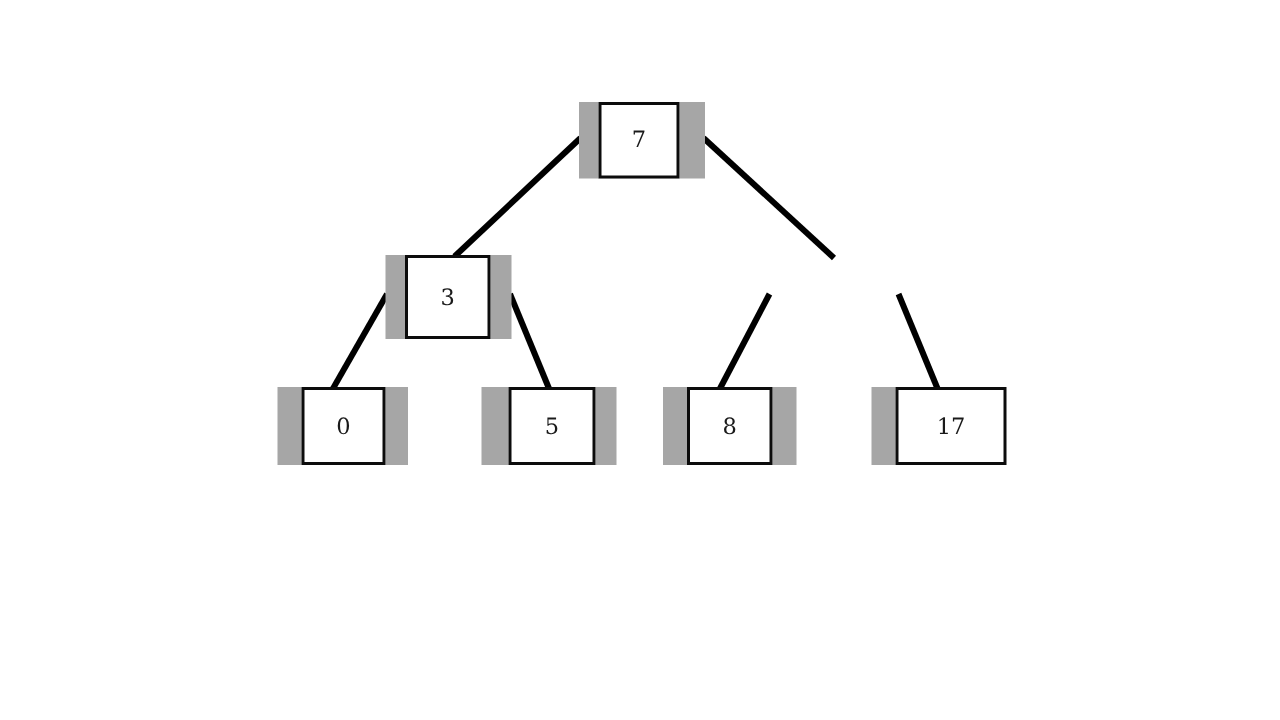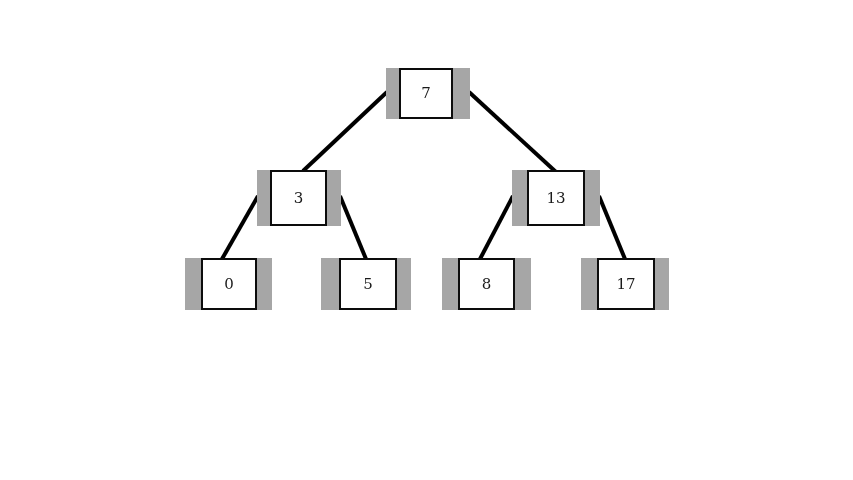--- a/index.html
+++ b/index.html
@@ -89,45 +89,39 @@
         <div class="node-box" style="left: 13px; width: 54px; background: rgb(255, 255, 255); border-color: rgb(12, 12, 12);">
           <span class="node-label" style="color: rgb(26, 26, 26);">7</span>
         </div>
       </div>
       <div class="tree-node" style="left: 257px; top: 170px; width: 84px; height: 56px;">
         <div class="node-band" style="background: rgb(166, 166, 166);"></div>
         <div class="node-box" style="left: 13px; width: 57px; background: rgb(255, 255, 255); border-color: rgb(12, 12, 12);">
           <span class="node-label" style="color: rgb(26, 26, 26);">3</span>
         </div>
       </div>
-      <div class="tree-node" style="left: 512px; top: 170px; width: 88px; height: 56px;">
-        <div class="node-band" style="background: rgb(166, 166, 166);"></div>
-        <div class="node-box" style="left: 15px; width: 58px; background: rgb(255, 255, 255); border-color: rgb(12, 12, 12);">
-          <span class="node-label" style="color: rgb(26, 26, 26);">13</span>
-        </div>
-      </div>
       <div class="tree-node" style="left: 185px; top: 258px; width: 87px; height: 52px;">
         <div class="node-band" style="background: rgb(166, 166, 166);"></div>
         <div class="node-box" style="left: 16px; width: 56px; background: rgb(255, 255, 255); border-color: rgb(12, 12, 12);">
           <span class="node-label" style="color: rgb(26, 26, 26);">0</span>
         </div>
       </div>
       <div class="tree-node" style="left: 321px; top: 258px; width: 90px; height: 52px;">
         <div class="node-band" style="background: rgb(166, 166, 166);"></div>
         <div class="node-box" style="left: 18px; width: 58px; background: rgb(255, 255, 255); border-color: rgb(12, 12, 12);">
           <span class="node-label" style="color: rgb(26, 26, 26);">5</span>
         </div>
       </div>
       <div class="tree-node" style="left: 442px; top: 258px; width: 89px; height: 52px;">
         <div class="node-band" style="background: rgb(166, 166, 166);"></div>
         <div class="node-box" style="left: 16px; width: 57px; background: rgb(255, 255, 255); border-color: rgb(12, 12, 12);">
           <span class="node-label" style="color: rgb(26, 26, 26);">8</span>
         </div>
       </div>
       <div class="tree-node" style="left: 581px; top: 258px; width: 88px; height: 52px;">
         <div class="node-band" style="background: rgb(166, 166, 166);"></div>
-        <div class="node-box" style="left: 16px; width: 58px; background: rgb(255, 255, 255); border-color: rgb(12, 12, 12);">
+        <div class="node-box" style="left: 16px; width: 74px; background: rgb(255, 255, 255); border-color: rgb(12, 12, 12);">
           <span class="node-label" style="color: rgb(26, 26, 26);">17</span>
         </div>
       </div>
     </div>
 
 </div>
 
 </body></html>

